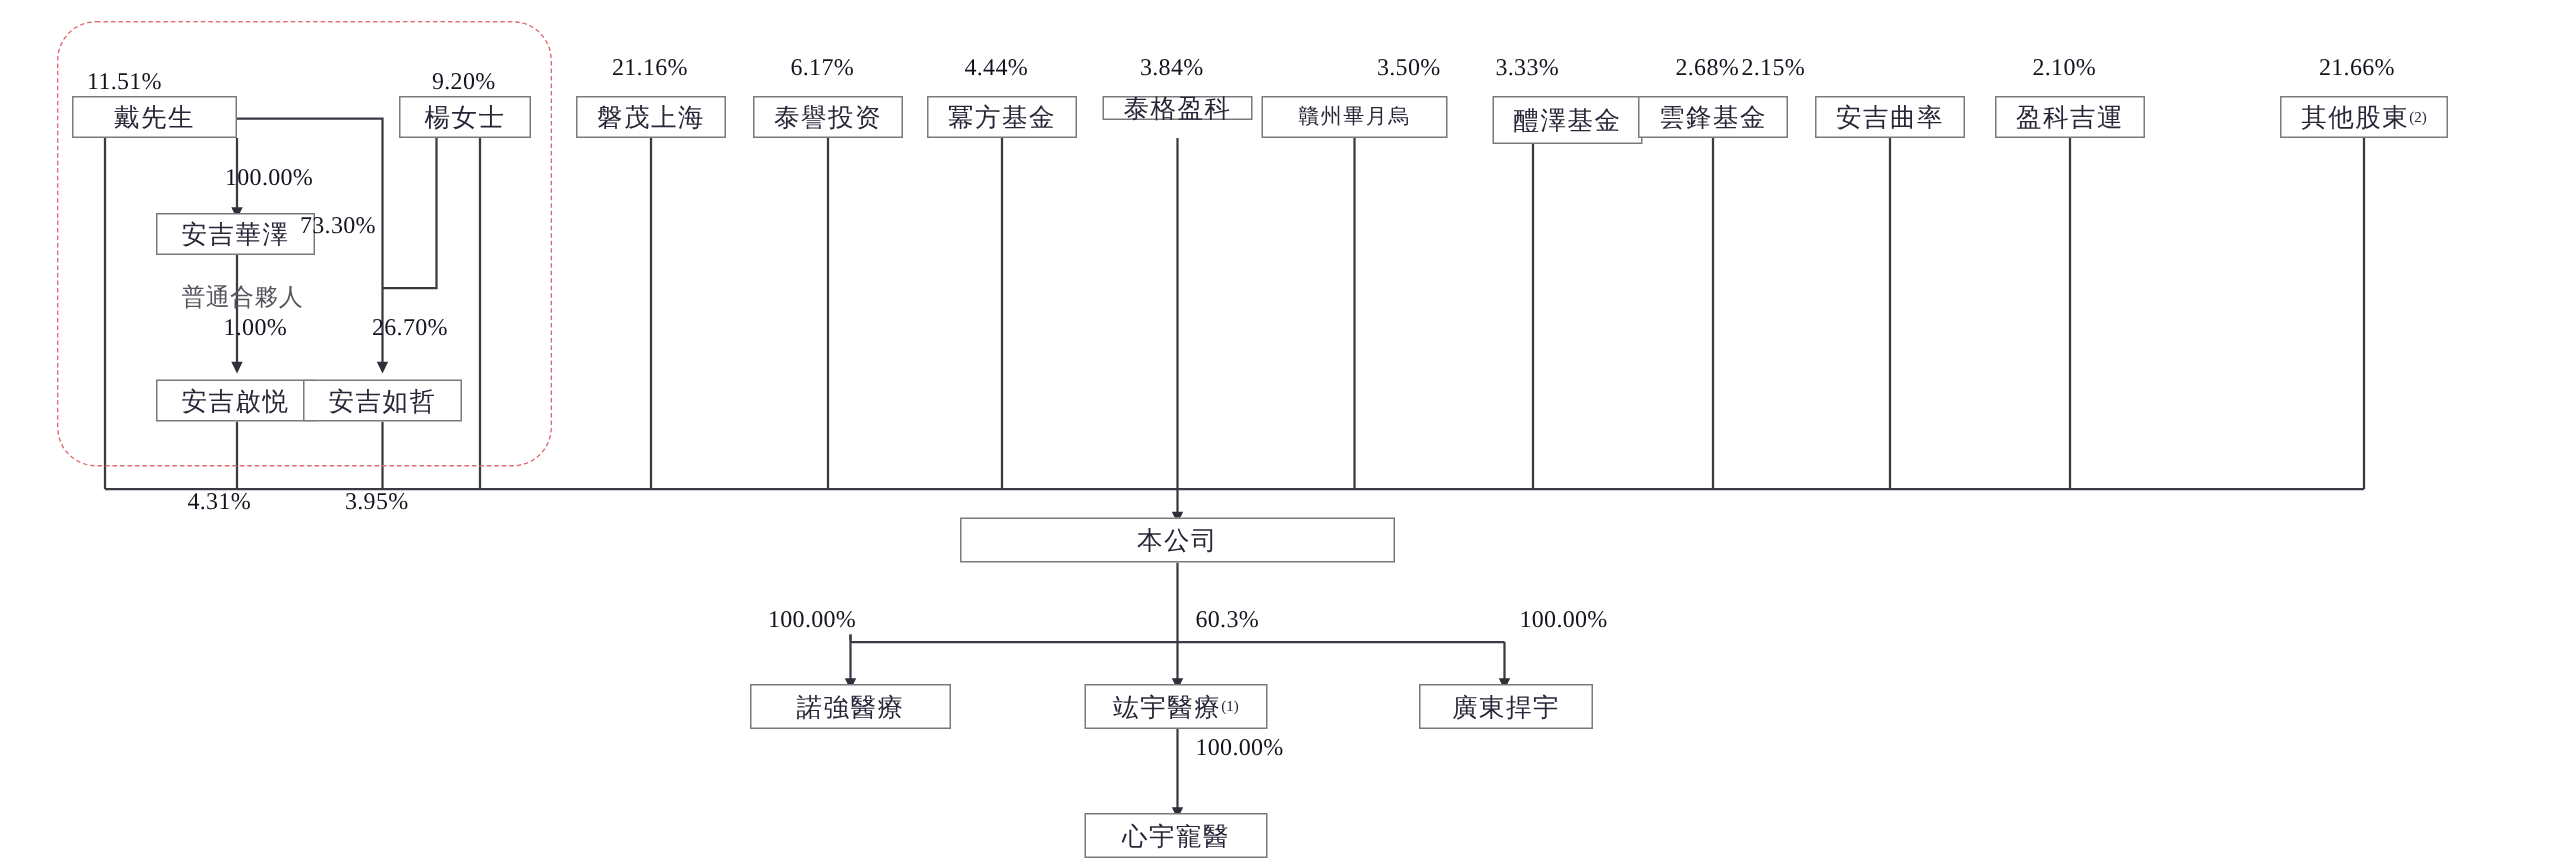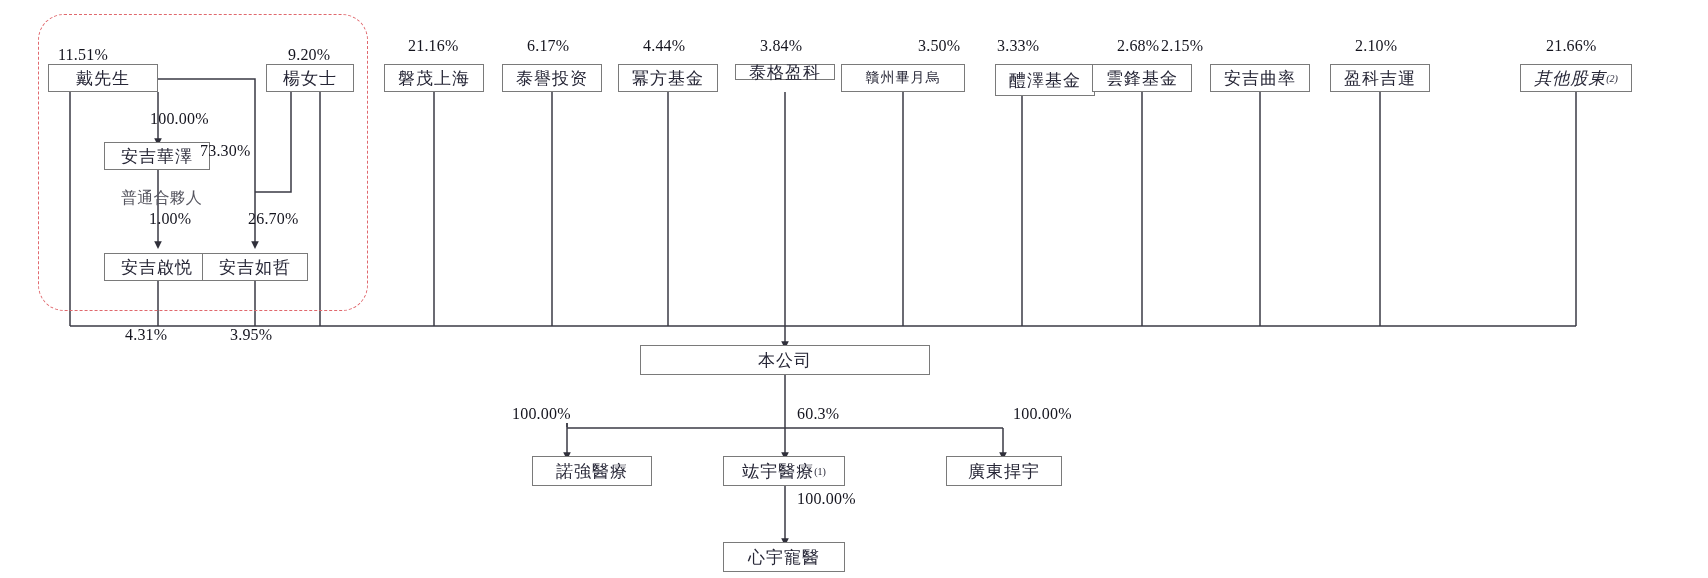--- a/index.html
+++ b/index.html
@@ -194,30 +194,30 @@
   </div>
   <div class="node" style="left:1092px; top:64px; width:100px; height:28px;">
     <span>雲鋒基金</span>
   </div>
   <div class="node" style="left:1210px; top:64px; width:100px; height:28px;">
     <span>安吉曲率</span>
   </div>
   <div class="node" style="left:1330px; top:64px; width:100px; height:28px;">
     <span>盈科吉運</span>
   </div>
-  <div class="node" style="left:1520px; top:64px; width:112px; height:28px;font-style:italic;">
+  <div class="node" style="left:1520px; top:64px; width:112px; height:28px;">
     <span>其他股東</span>
       <sup>(2)</sup>
   </div>
 
   <div class="node" style="left:640px; top:345px; width:290px; height:30px;">
     <span>本公司</span>
   </div>
 
-  <div class="node" style="left:532px; top:456px; width:120px; height:30px;">
+  <div class="node" style="left:500px; top:456px; width:134px; height:30px;">
     <span>諾強醫療</span>
   </div>
   <div class="node" style="left:723px; top:456px; width:122px; height:30px;">
     <span>竑宇醫療</span>
       <sup>(1)</sup>
   </div>
   <div class="node" style="left:946px; top:456px; width:116px; height:30px;">
     <span>廣東捍宇</span>
   </div>
 

